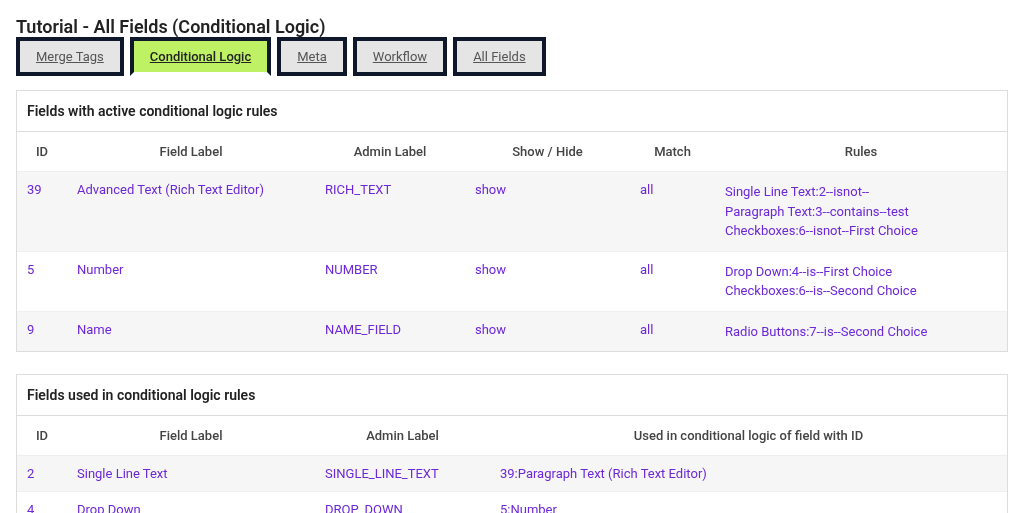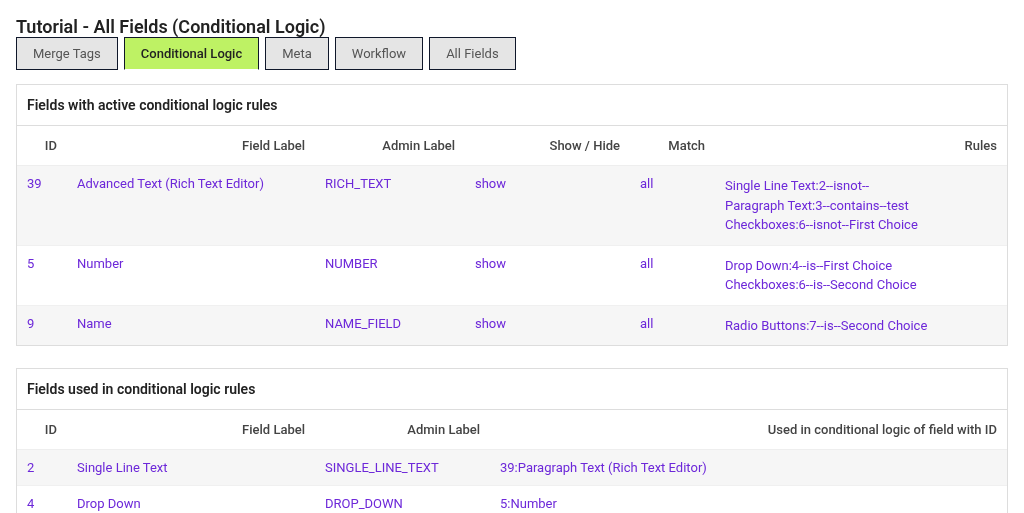--- a/index.html
+++ b/index.html
@@ -21,25 +21,26 @@
       color: #222;
     }
     .tabs {
       display: flex;
       gap: 6px;
       margin-bottom: 14px;
     }
     .tab {
       padding: 8px 16px;
       background: #e5e5e5;
-      border: 1px solid #0f172a;
+      border: 4px solid #0f172a;
       color: #555;
       font-size: 13px;
       cursor: pointer;
       user-select: none;
+      text-decoration: underline;
     }
     .tab.active {
       background: #bef264;
       border-bottom-color: #fff;
       color: #222;
       font-weight: 500;
     }
     .panel {
       border: 1px solid #ddd;
       margin-bottom: 22px;
@@ -50,21 +51,21 @@
       font-weight: 600;
       color: #222;
       border-bottom: 1px solid #ddd;
     }
     table {
       width: 100%;
       border-collapse: collapse;
       font-size: 13px;
     }
     th {
-      text-align: right;
+      text-align: center;
       font-weight: 500;
       color: #444;
       padding: 12px 10px;
       border-bottom: 1px solid #eee;
     }
     td {
       padding: 10px;
       color: #6d28d9;
       vertical-align: top;
     }

